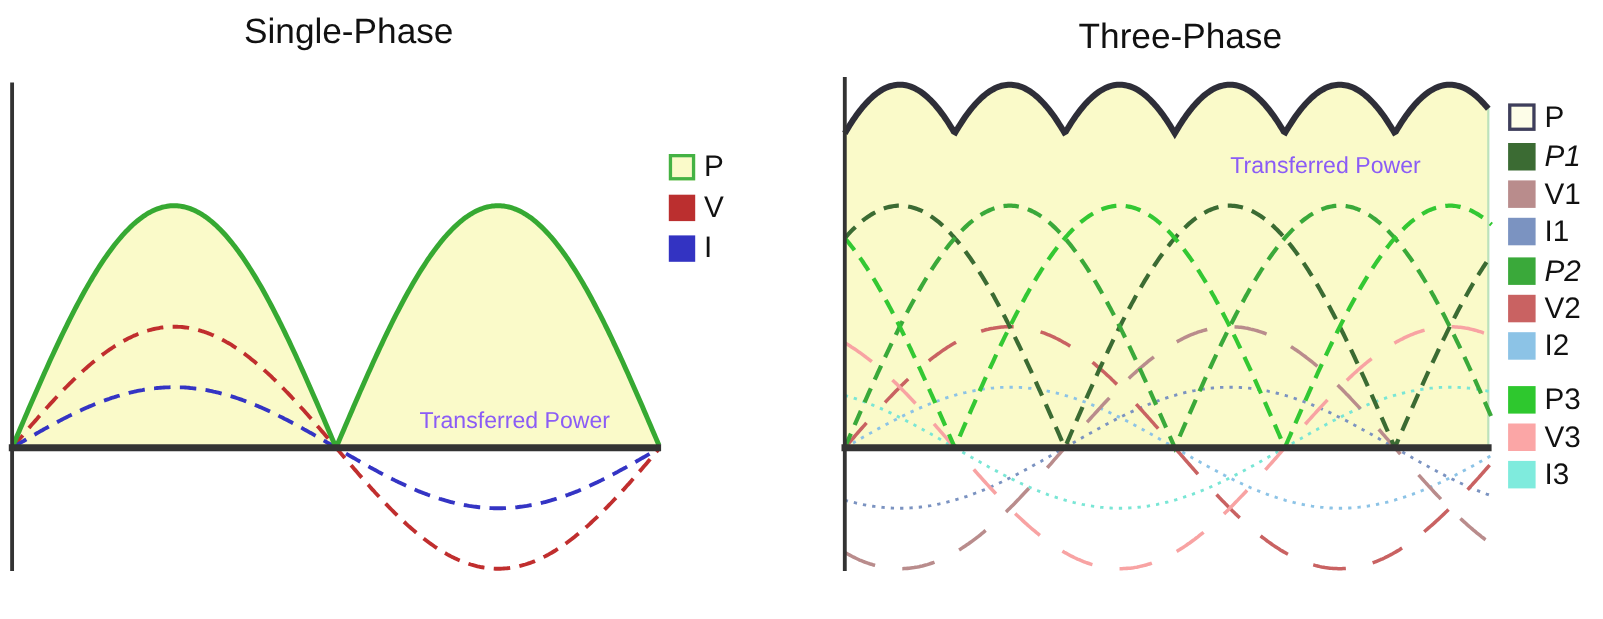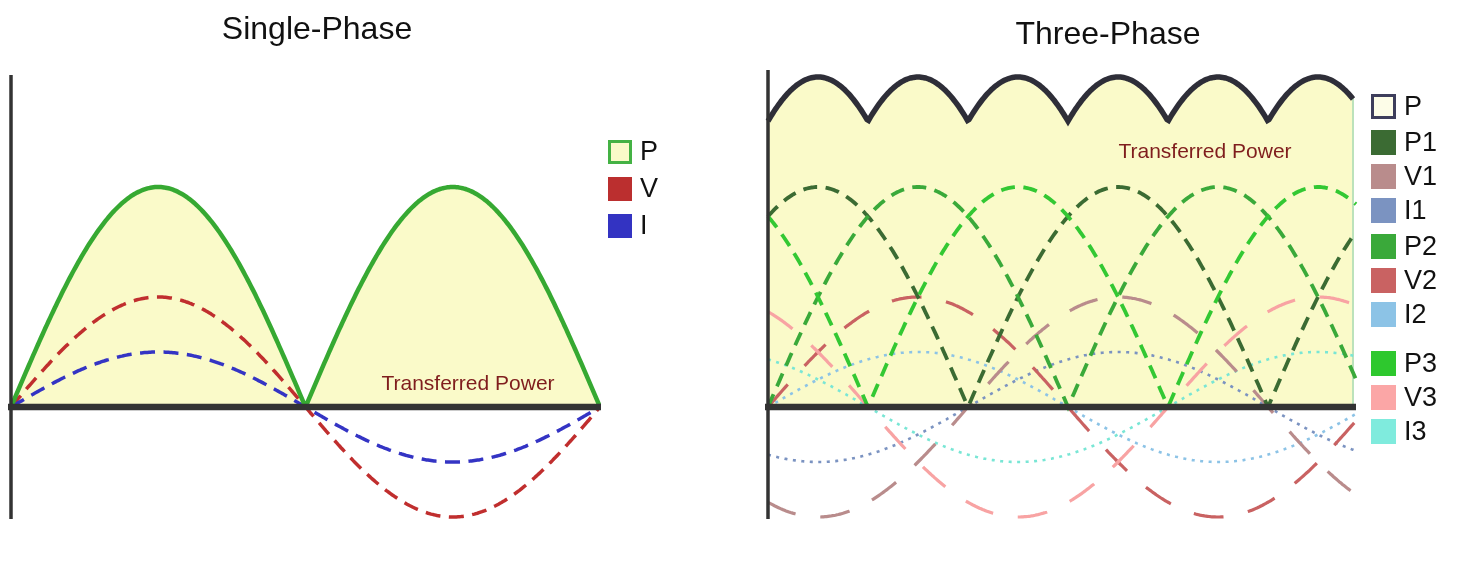--- a/index.html
+++ b/index.html
@@ -1,31 +1,31 @@
 <!DOCTYPE html>
 <html><head>
 <meta charset="utf-8">
 <style>
   html,body{margin:0;padding:0;background:#fff;}
   .canvas{position:relative;width:1457px;height:563px;background:#FFFFFF;
           font-family:"Liberation Sans",sans-serif;overflow:hidden;}
   svg#plot{position:absolute;left:0;top:0;}
   .title{position:absolute;font-size:32px;color:#111;text-align:center;width:300px;white-space:nowrap;}
   #t-left{left:167px;top:10px;}
-  #t-right{left:958px;top:15px;}
-  .annot{position:absolute;font-size:21px;color:#7f1d1d;text-align:center;width:220px;white-space:nowrap;}
+  #t-right{left:923px;top:15px;}
+  .annot{position:absolute;font-size:21px;color:#8b5cf6;text-align:center;width:220px;white-space:nowrap;}
   #a-left{left:358px;top:371px;}
   #a-right{left:1095px;top:139px;}
   .legend{position:absolute;}
   #legend-left{left:608px;top:139px;}
   #legend-right{left:1371px;top:94px;}
   .leg-row{display:flex;align-items:center;}
   #legend-left .leg-row{margin-bottom:12px;}
   #legend-right .leg-row{margin-bottom:9px;}
-  .gA{margin-top:11px;}
+  .gA{margin-top:11px;font-style:italic;}
   .gB{margin-top:24px;justify-content:space-between;}
   .swatch{width:24px;height:24px;box-sizing:border-box;flex:0 0 auto;}
   #legend-right .swatch{width:25px;height:25px;}
   .leg-label{font-size:27px;color:#111;margin-left:8px;line-height:25px;}
 </style>
 </head>
 <body>
 
 <div class="canvas">
 

